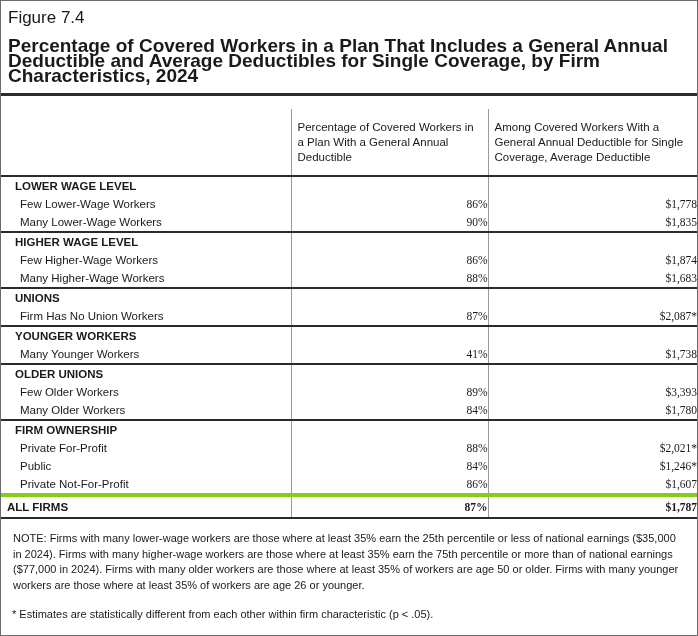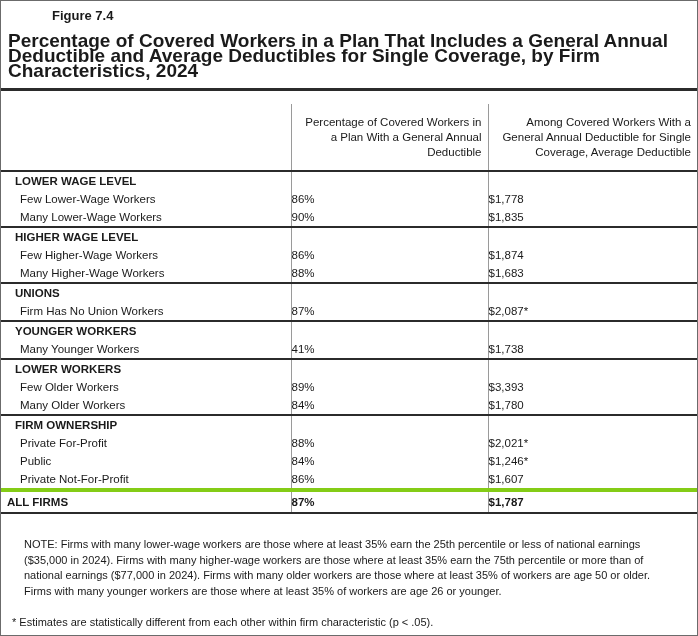--- a/index.html
+++ b/index.html
@@ -6,21 +6,21 @@
   #page {
     width: 698px; height: 636px;
     box-sizing: border-box;
     border: 1px solid #6b6b6b;
     background: #fff;
     font-family: "Liberation Sans", "DejaVu Sans", sans-serif;
     color: #1a1a1a;
     overflow: hidden;
   }
   .title-block { padding: 7px 8px 10px 7px; }
-  .figure-label { font-size: 13px; font-weight: bold; margin-left: 44px; }
+  .figure-label { font-size: 17px; font-weight: normal; }
   .main-title {
     font-size: 19px; font-weight: bold;
     line-height: 15px; margin-top: 10px;
     padding-right: 4px;
   }
   .thick-rule { height: 3px; background: #2b2b2b; }
 
   table.data {
     width: 100%;
     border-collapse: collapse;
@@ -28,35 +28,35 @@
     font-size: 11.5px;
     table-layout: fixed;
     border-bottom: 2px solid #2b2b2b;
   }
   col.c1 { width: 290px; }
   col.c2 { width: 197px; }
   col.c3 { width: 209px; }
   td { padding: 0; vertical-align: middle; }
   tr.hdr td {
     height: 66px;
-    text-align: right;
+    text-align: left;
     line-height: 15px;
     padding: 0 6px;
   }
   td.vdiv { border-left: 1px solid #9a9a9a; }
   tr.section td { border-top: 2px solid #2b2b2b; }
   tr.section td.seclabel { font-weight: bold; padding-left: 14px; }
   tr.datarow td, tr.section td { height: 18px; }
   td.sublabel { padding-left: 19px; }
-  td.val { text-align: left; }
+  td.val { text-align: right; font-family: Liberation Serif, serif; }
   tr.total td { border-top: 4px solid #84cc16; font-weight: bold; height: 20px; }
   tr.total td.seclabel { padding-left: 6px; }
 
   .notes { padding: 7px 8px 0 7px; font-size: 11px; line-height: 15.5px; }
-  .note-par { margin: 16px; padding-right: 2px; }
+  .note-par { margin: 5px; padding-right: 2px; }
   .asterisk-note { margin-top: 14px; padding-left: 4px; }
 </style>
 </head>
 <body>
 
 <div id="page">
 
   <div class="title-block">
     <div class="figure-label">Figure 7.4</div>
     <div class="main-title">Percentage of Covered Workers in a Plan That Includes a General Annual Deductible and Average Deductibles for Single Coverage, by Firm Characteristics, 2024</div>
@@ -125,21 +125,21 @@
         <td class="vdiv"></td>
         <td class="vdiv"></td>
       </tr>
       <tr class="datarow">
         <td class="sublabel">Many Younger Workers</td>
         <td class="vdiv val">41%</td>
         <td class="vdiv val">$1,738</td>
       </tr>
 
       <tr class="section">
-        <td class="seclabel">LOWER WORKERS</td>
+        <td class="seclabel">OLDER UNIONS</td>
         <td class="vdiv"></td>
         <td class="vdiv"></td>
       </tr>
       <tr class="datarow">
         <td class="sublabel">Few Older Workers</td>
         <td class="vdiv val">89%</td>
         <td class="vdiv val">$3,393</td>
       </tr>
       <tr class="datarow">
         <td class="sublabel">Many Older Workers</td>

